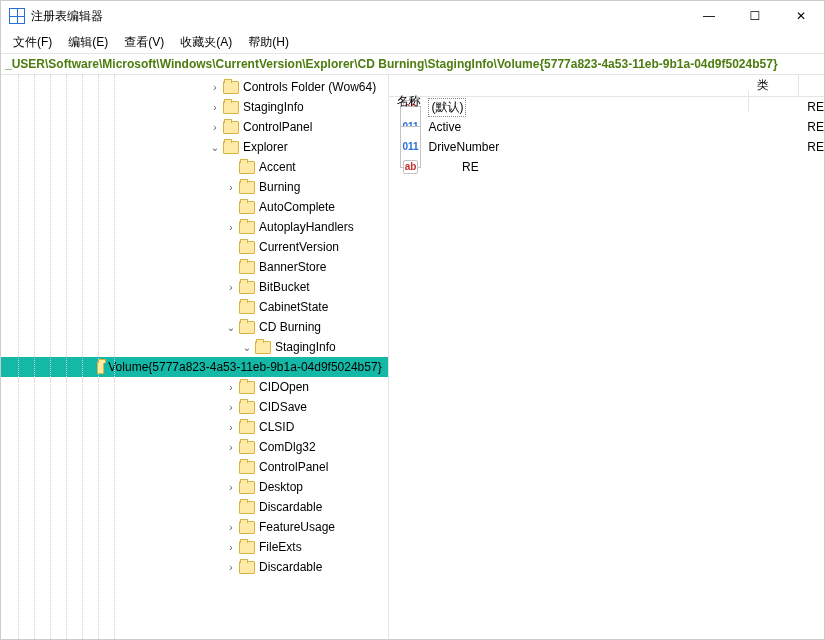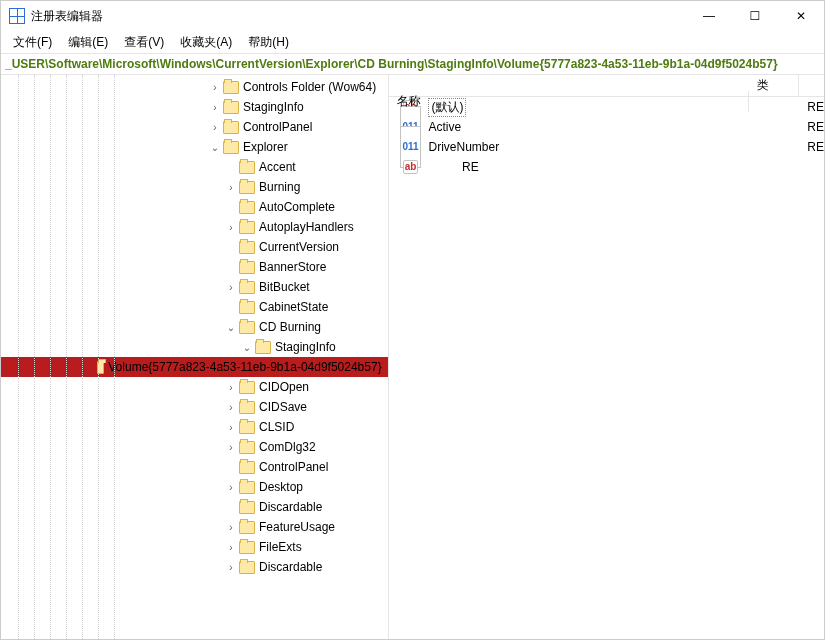--- a/index.html
+++ b/index.html
@@ -30,21 +30,21 @@
 .listpane { flex: 1 1 auto; overflow: auto; }
 
 
 .treepane::-webkit-scrollbar, .listpane::-webkit-scrollbar { width: 17px; height: 17px; }
 .treepane::-webkit-scrollbar-track, .listpane::-webkit-scrollbar-track { background: #f0f0f0; }
 .treepane::-webkit-scrollbar-thumb, .listpane::-webkit-scrollbar-thumb { background: #c0c0c0; }
 
 
 .tree { padding: 2px 0; }
 .row { display: flex; align-items: center; height: 20px; white-space: nowrap; cursor: pointer; }
-.row.sel { background: #b91c1c; }
+.row.sel { background: #14b8a6; }
 .row .pad { display:inline-block; }
 .expander { width: 16px; height: 16px; display: inline-flex; align-items: center; justify-content: center; color: #606060; font-size: 10px; }
 .expander.none { visibility: hidden; }
 .folder { width: 16px; height: 13px; background: #ffe9a6; border: 1px solid #d8b445; border-radius: 1px; display: inline-block; margin-right: 4px; position: relative; }
 .folder::before { content:""; position:absolute; top:-3px; left:0; width:6px; height:3px; background:#ffe9a6; border:1px solid #d8b445; border-bottom:none; border-radius: 1px 1px 0 0; }
 .label { padding-right: 6px; }
 
 
 .guides { position: absolute; top: 0; bottom: 0; left: 0; right: 0; pointer-events: none; }
 .guide { position:absolute; top:0; bottom:0; width:0; border-left:1px dotted #d0d0d0; }

